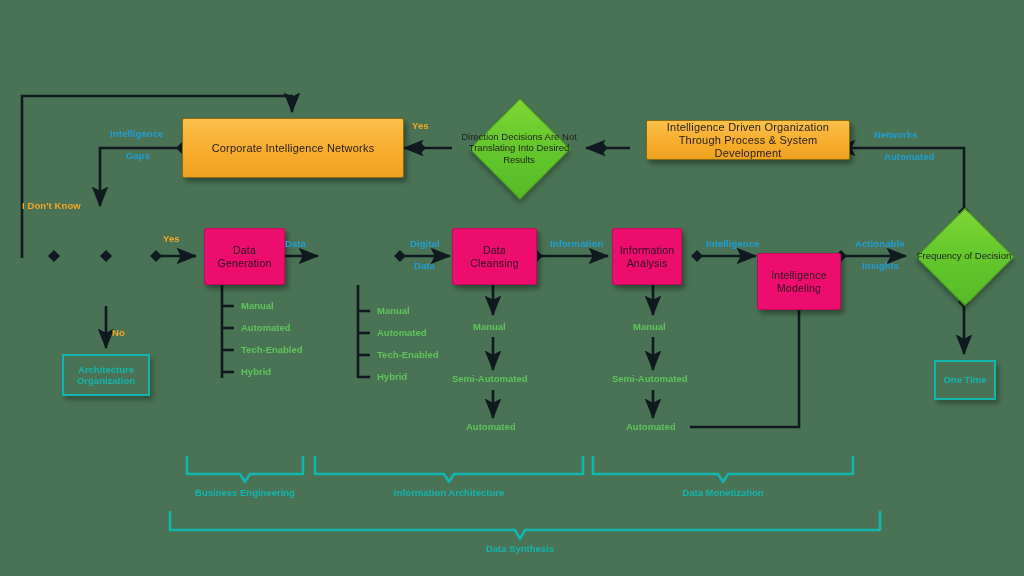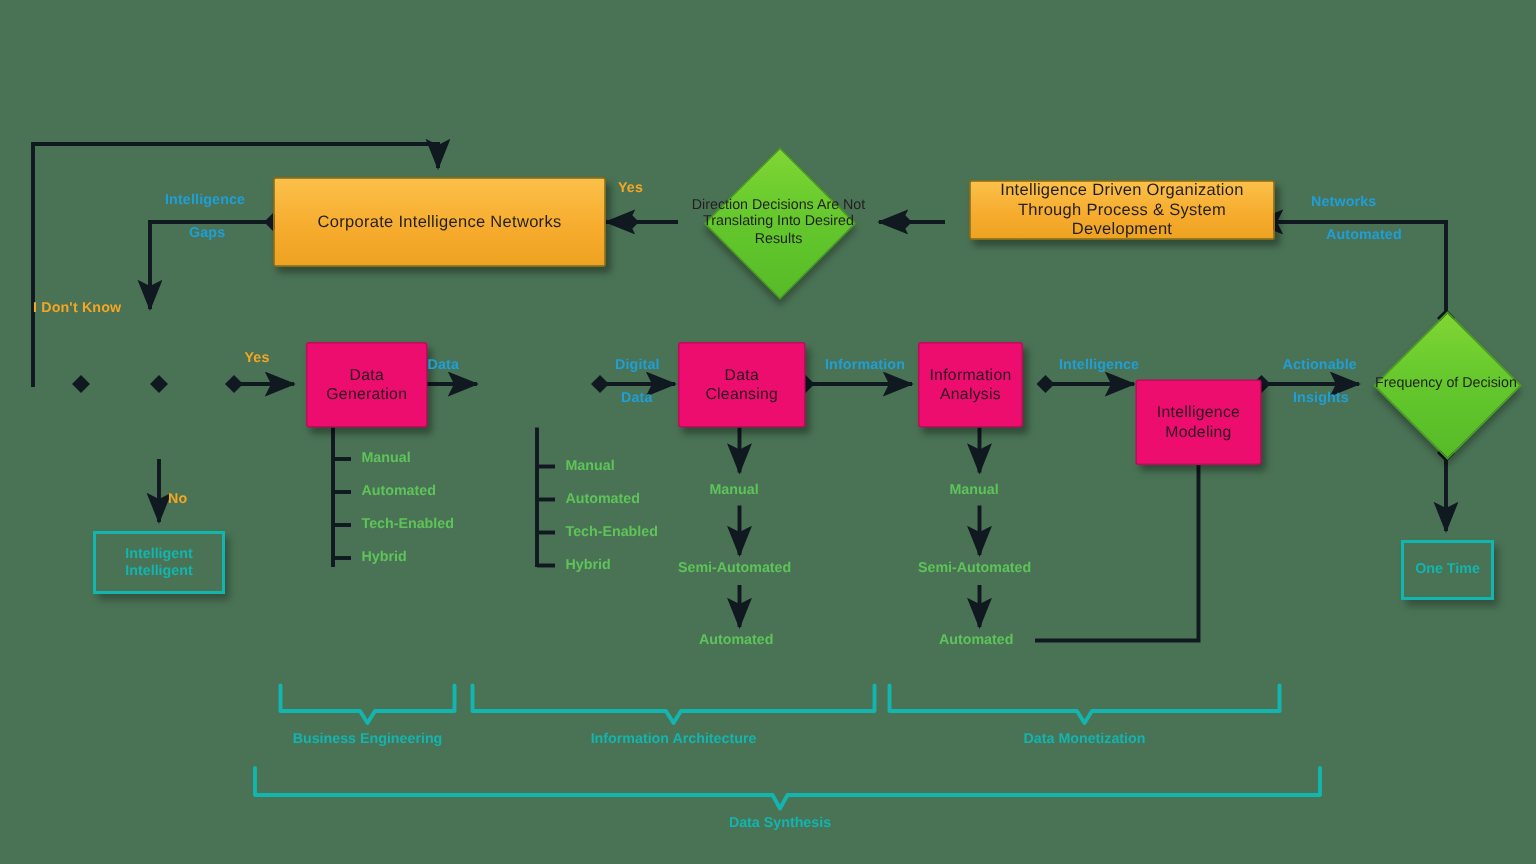--- a/index.html
+++ b/index.html
@@ -161,21 +161,21 @@
     <div class="diamond-text">Direction Decisions Are Not Translating Into Desired Results</div>
   </div>
 
 
   <div class="diamond-wrap" style="left:906px;top:208px;width:116px;height:96px;">
     <div class="diamond-shape" style="width:68px;height:68px;left:24px;top:14px;"></div>
     <div class="diamond-text">Frequency of Decision</div>
   </div>
 
   <div class="teal-box" style="left:62px;top:354px;width:88px;height:42px;">
-    <span>Intelligent Intelligent</span>
+    <span>Architecture Organization</span>
   </div>
 
   <div class="teal-box" style="left:934px;top:360px;width:62px;height:40px;">
     <span>One Time</span>
   </div>
 
   <div class="node rect magenta" style="left:204px;top:228px;width:81px;height:57px;">
     <span class="rect-label">Data Generation</span>
   </div>
 

